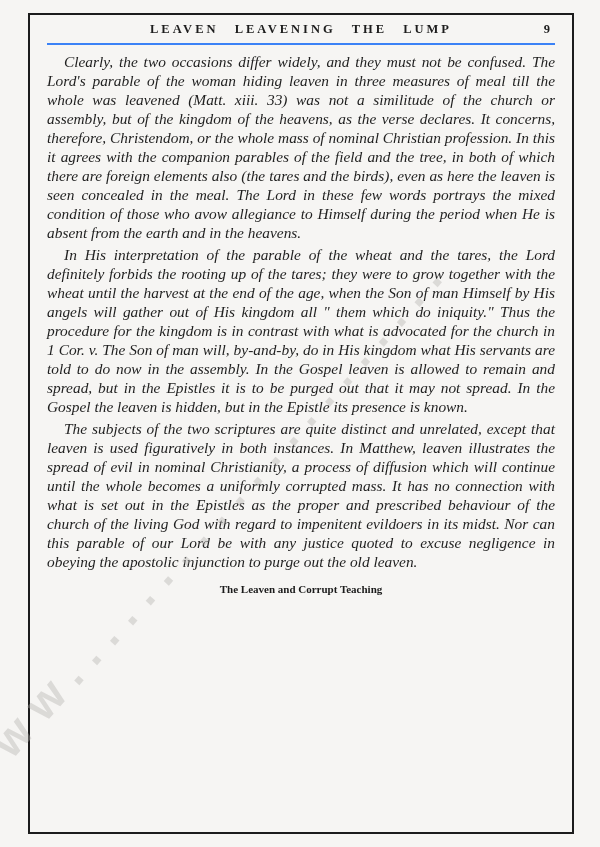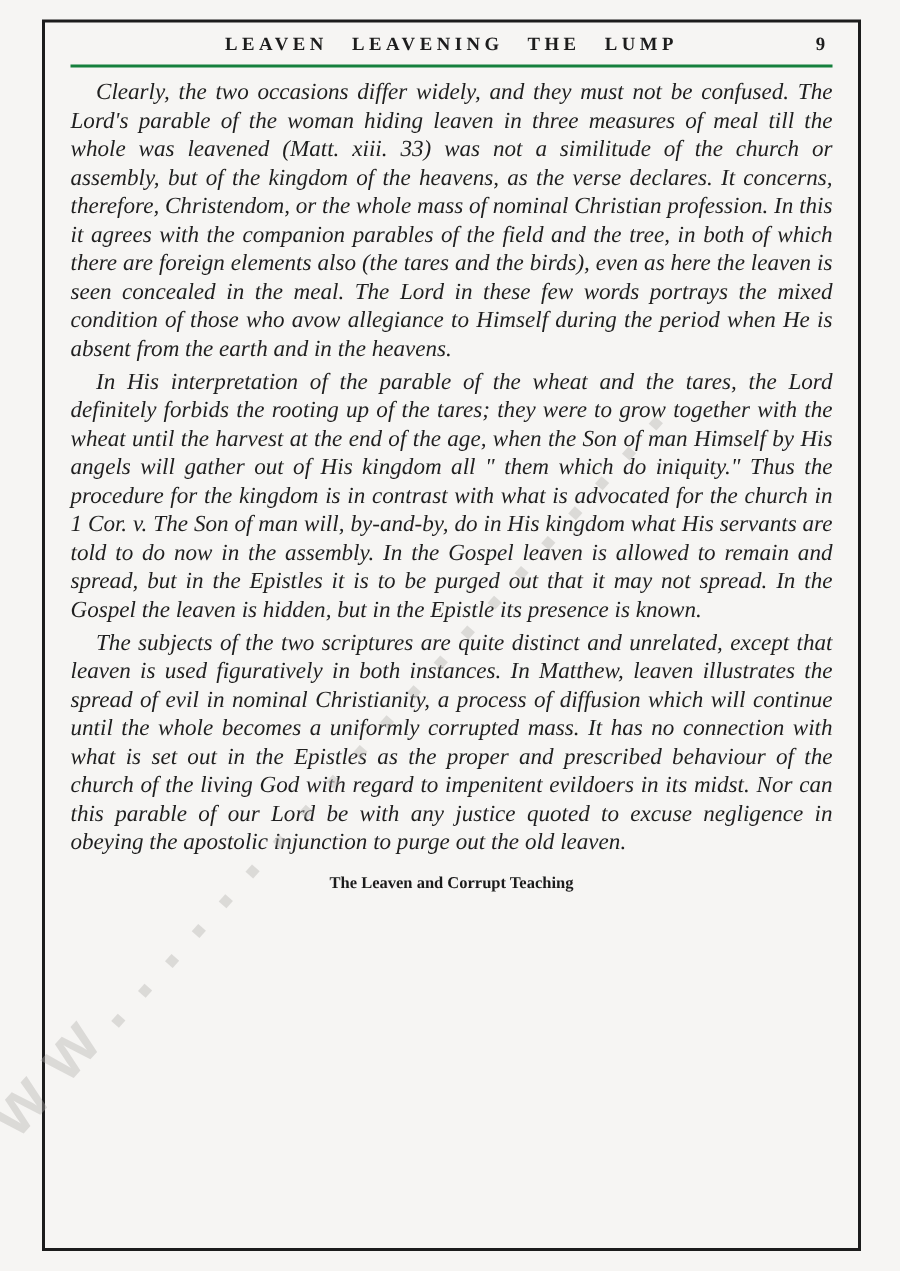--- a/index.html
+++ b/index.html
@@ -29,21 +29,21 @@
   }
   .running-head {
     position: relative;
     text-align: center;
     font-weight: bold;
     font-size: 12.5px;
     letter-spacing: 3px;
     word-spacing: 10px;
     color: #1d1d1d;
     padding-bottom: 6px;
-    border-bottom: 2px solid #15803d;
+    border-bottom: 2px solid #3b82f6;
     margin-bottom: 7px;
   }
   .page-number {
     position: absolute;
     right: 2px;
     top: 0;
     letter-spacing: 3px;
     word-spacing: normal;
     font-weight: bold;
   }

